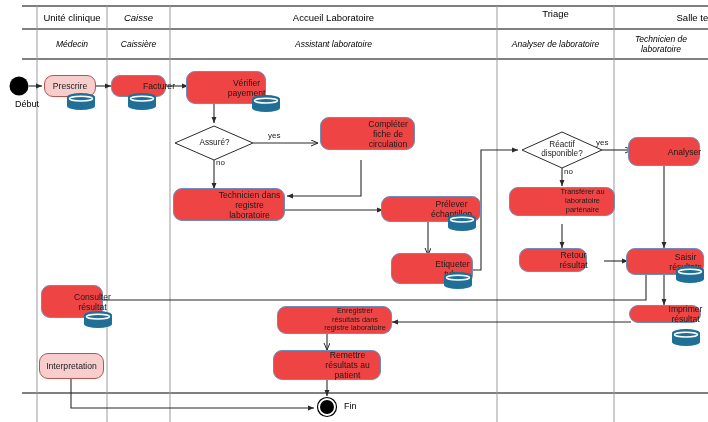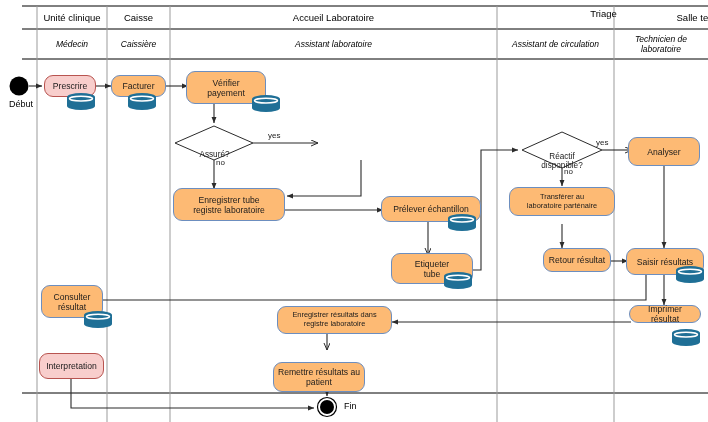--- a/index.html
+++ b/index.html
@@ -52,43 +52,43 @@
     display:flex;
     align-items:center;
     justify-content:center;
     text-align:center;
     font-size:8.6px;
     line-height:10px;
     padding:1px 3px;
     white-space:pre-line;
   }
   .node.blue{
-    background:#fdba74;
+    background:#ef4444;
     border:1px solid #6c8ebf;
     color:#1b1b1b;
+    padding-left:44px;
   }
   .node.pink{
     background:#f8cecc;
     border:1px solid #b85450;
     color:#1b1b1b;
   }
   .node.small{ font-size:7.4px; line-height:8.8px; }
   
   .diamond-label{
     position:absolute;
     text-align:center;
     font-size:8.2px;
     line-height:9.2px;
     color:#1b1b1b;
     display:flex;
     align-items:center;
     justify-content:center;
     white-space:pre-line;
     pointer-events:none;
-    margin-top:12px;
   }
   
   .edge-label{
     position:absolute;
     font-size:8px;
     line-height:9px;
     color:#1b1b1b;
     background:transparent;
   }
   
@@ -181,71 +181,73 @@
 
       <line x1="327" y1="334" x2="327" y2="350" marker-end="url(#arrowOpen)"></line>
 
       <line x1="327" y1="380" x2="327" y2="396" marker-end="url(#arrow)"></line>
 
       <path d="M71,379 L71,408 L314,408" marker-end="url(#arrow)"></path>
     </g>
   </svg>
 
   <div class="lane-title" style="left:37px;top:6px;width:70px;height:23px;">Unité clinique</div>
-  <div class="lane-title" style="left:107px;top:6px;width:63px;height:23px;">Caisse</div>
+  <div class="lane-title" style="left:107px;top:6px;width:63px;height:23px;font-style:italic;">Caisse</div>
   <div class="lane-title" style="left:170px;top:6px;width:327px;height:23px;">Accueil Laboratoire</div>
-  <div class="lane-title" style="left:497px;top:6px;width:117px;height:14px;padding-left:48px;">Triage</div>
+  <div class="lane-title" style="left:497px;top:6px;width:117px;height:14px;">Triage</div>
   <div class="lane-title" style="left:614px;top:6px;width:94px;height:23px;margin-left:48px;">Salle technique</div>
 
   <div class="lane-role" style="left:107px;top:29px;width:63px;height:30px;">Caissière</div>
   <div class="lane-role" style="left:37px;top:29px;width:70px;height:30px;">Médecin</div>
   <div class="lane-role" style="left:170px;top:29px;width:327px;height:30px;">Assistant laboratoire</div>
-  <div class="lane-role" style="left:497px;top:29px;width:117px;height:30px;">Assistant de circulation</div>
+  <div class="lane-role" style="left:497px;top:29px;width:117px;height:30px;">Analyser de laboratoire</div>
   <div class="lane-role" style="left:614px;top:29px;width:94px;height:30px;">Technicien de laboratoire</div>
 
-  <div class="term-label" style="left:9px;top:99px;">Début</div>
+  <div class="term-label" style="left:15px;top:99px;">Début</div>
   <div class="term-label" style="left:344px;top:401px;">Fin</div>
 
   <div class="node pink" style="left:44px;top:75px;width:52px;height:22px;">Prescrire</div>
 
   <div class="node blue" style="left:111px;top:75px;width:55px;height:22px;">Facturer</div>
 
   <div class="node blue" style="left:186px;top:71px;width:80px;height:33px;">Vérifier
 payement</div>
 
-
-  <div class="node blue" style="left:173px;top:188px;width:112px;height:33px;">Enregistrer tube
+  <div class="node blue" style="left:320px;top:117px;width:95px;height:33px;">Compléter
+fiche de circulation</div>
+
+  <div class="node blue" style="left:173px;top:188px;width:112px;height:33px;">Technicien dans
 registre laboratoire</div>
 
   <div class="node blue" style="left:381px;top:196px;width:100px;height:26px;">Prélever échantillon</div>
 
   <div class="node blue" style="left:391px;top:253px;width:82px;height:31px;">Etiqueter
 tube</div>
 
   <div class="node blue small" style="left:509px;top:187px;width:106px;height:29px;">Transférer au
 laboratoire parténaire</div>
 
-  <div class="node blue" style="left:519px;top:248px;width:68px;height:24px;margin-left:24px;">Retour résultat</div>
+  <div class="node blue" style="left:519px;top:248px;width:68px;height:24px;">Retour résultat</div>
 
   <div class="node blue" style="left:628px;top:137px;width:72px;height:29px;">Analyser</div>
 
   <div class="node blue" style="left:626px;top:248px;width:78px;height:27px;">Saisir résultats</div>
 
   <div class="node blue" style="left:629px;top:305px;width:72px;height:18px;text-align:center;">Imprimer
 résultat</div>
 
   <div class="node blue" style="left:41px;top:285px;width:62px;height:33px;">Consulter
 résultat</div>
 
   <div class="node pink" style="left:39px;top:353px;width:65px;height:26px;">Interpretation</div>
 
   <div class="node blue small" style="left:277px;top:306px;width:115px;height:28px;text-align:center;">Enregistrer résultats dans
 registre laboratoire</div>
 
-  <div class="node blue" style="left:273px;top:350px;width:92px;height:30px;margin-top:12px;">Remettre résultats au
+  <div class="node blue" style="left:273px;top:350px;width:108px;height:30px;">Remettre résultats au
 patient</div>
 
   <div class="diamond-label" style="left:186px;top:136px;width:57px;height:14px;">Assuré?</div>
   <div class="diamond-label" style="left:531px;top:138px;width:62px;height:22px;">Réactif
 disponible?</div>
 
   <div class="edge-label" style="left:268px;top:131px;">yes</div>
   <div class="edge-label" style="left:216px;top:158px;">no</div>
   <div class="edge-label" style="left:596px;top:138px;">yes</div>
   <div class="edge-label" style="left:564px;top:167px;">no</div>

